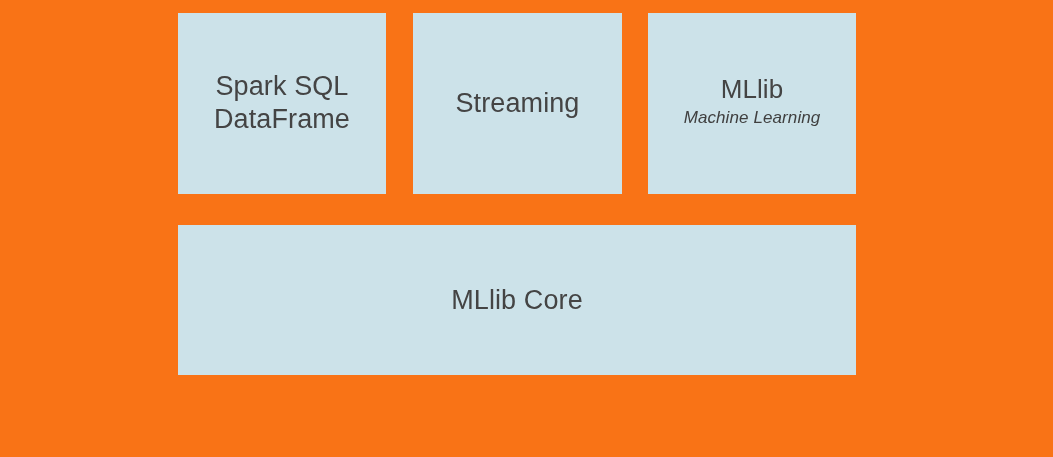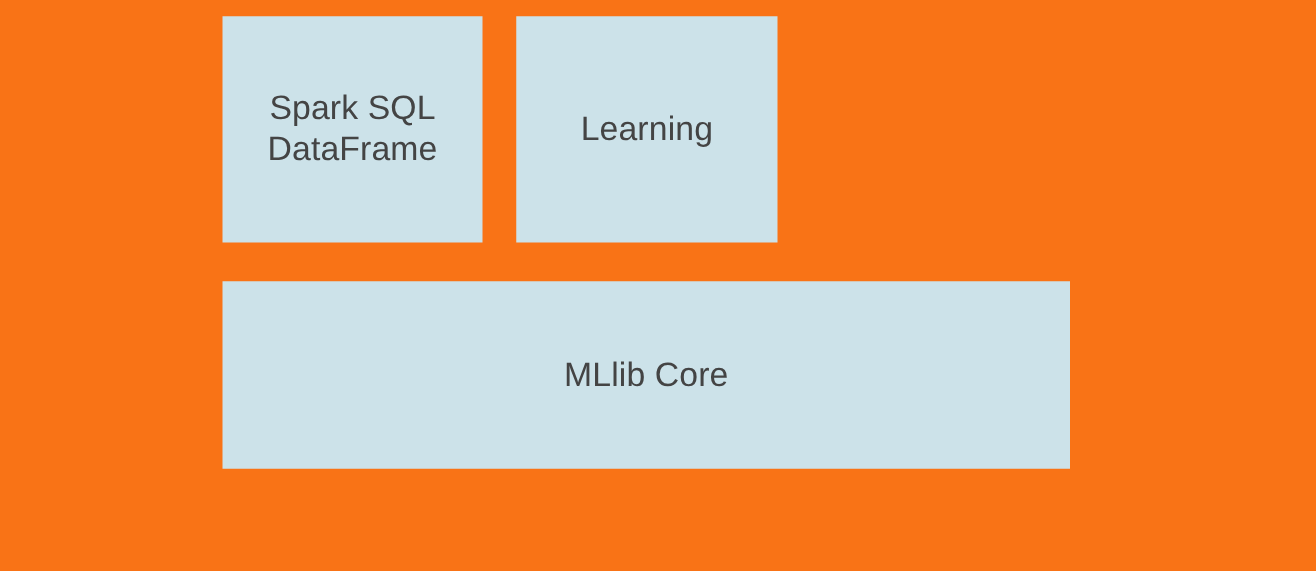--- a/index.html
+++ b/index.html
@@ -103,24 +103,30 @@
 
   <div class="stack-box" id="box-spark-sql">
     <div class="box-stack-text">
       <div class="box-title">Spark SQL
 DataFrame</div>
     </div>
   </div>
 
   <div class="stack-box" id="box-streaming">
     <div class="box-stack-text">
-      <div class="box-title">Learning</div>
+      <div class="box-title">Streaming</div>
     </div>
   </div>
 
+  <div class="stack-box" id="box-mllib">
+    <div class="box-stack-text">
+      <div class="box-title">MLlib</div>
+      <div class="box-subtitle">Machine Learning</div>
+    </div>
+  </div>
 
   <div class="stack-box" id="box-spark-core">
     <div class="box-stack-text">
       <div class="box-title">MLlib Core</div>
     </div>
   </div>
 
 </div>
 
 </body></html>

